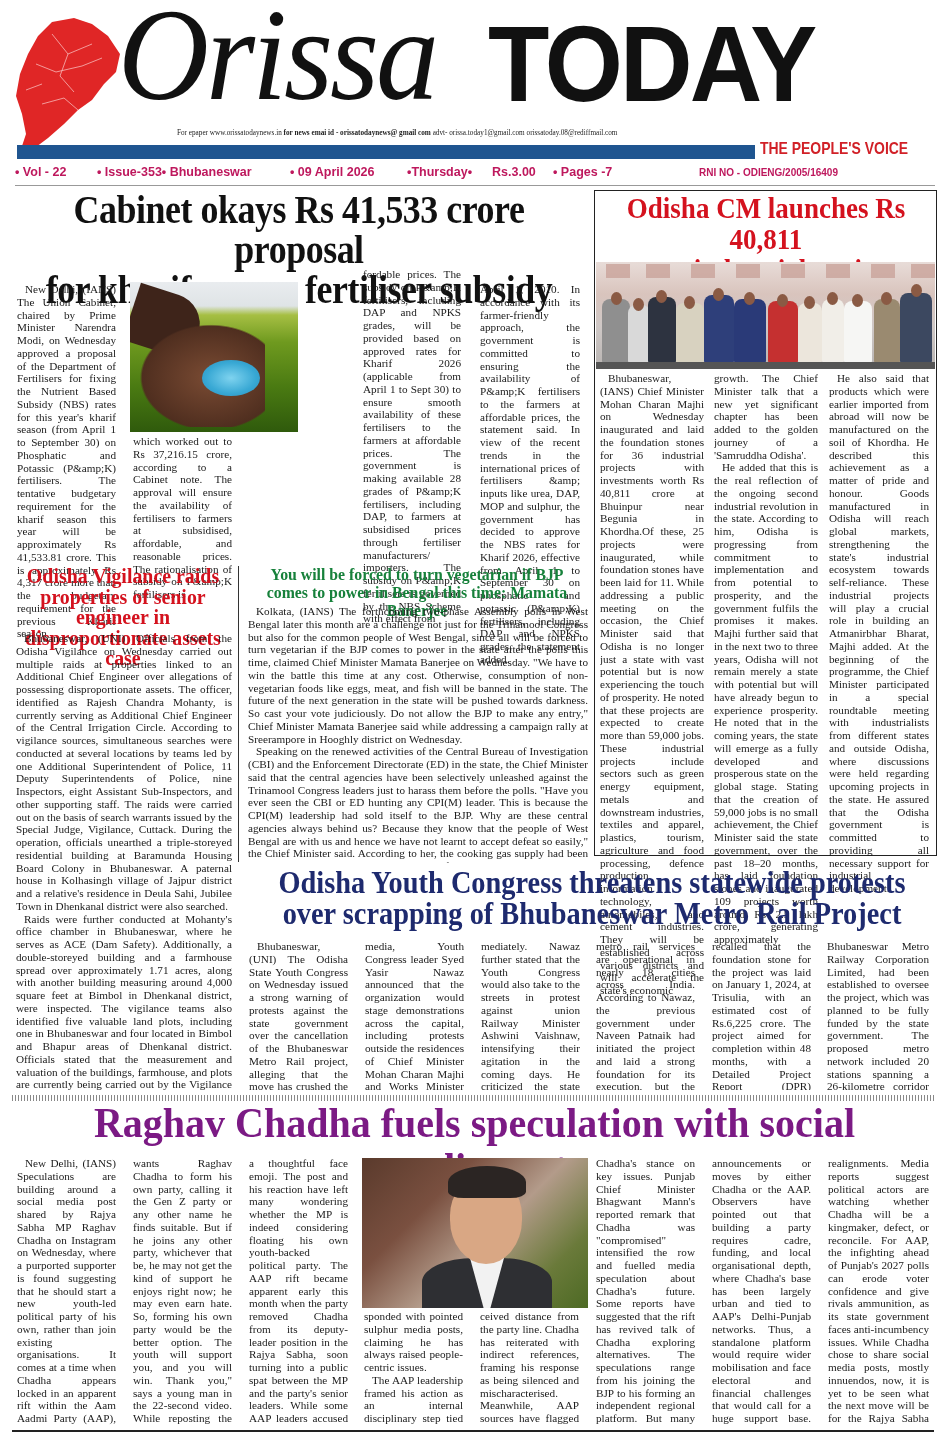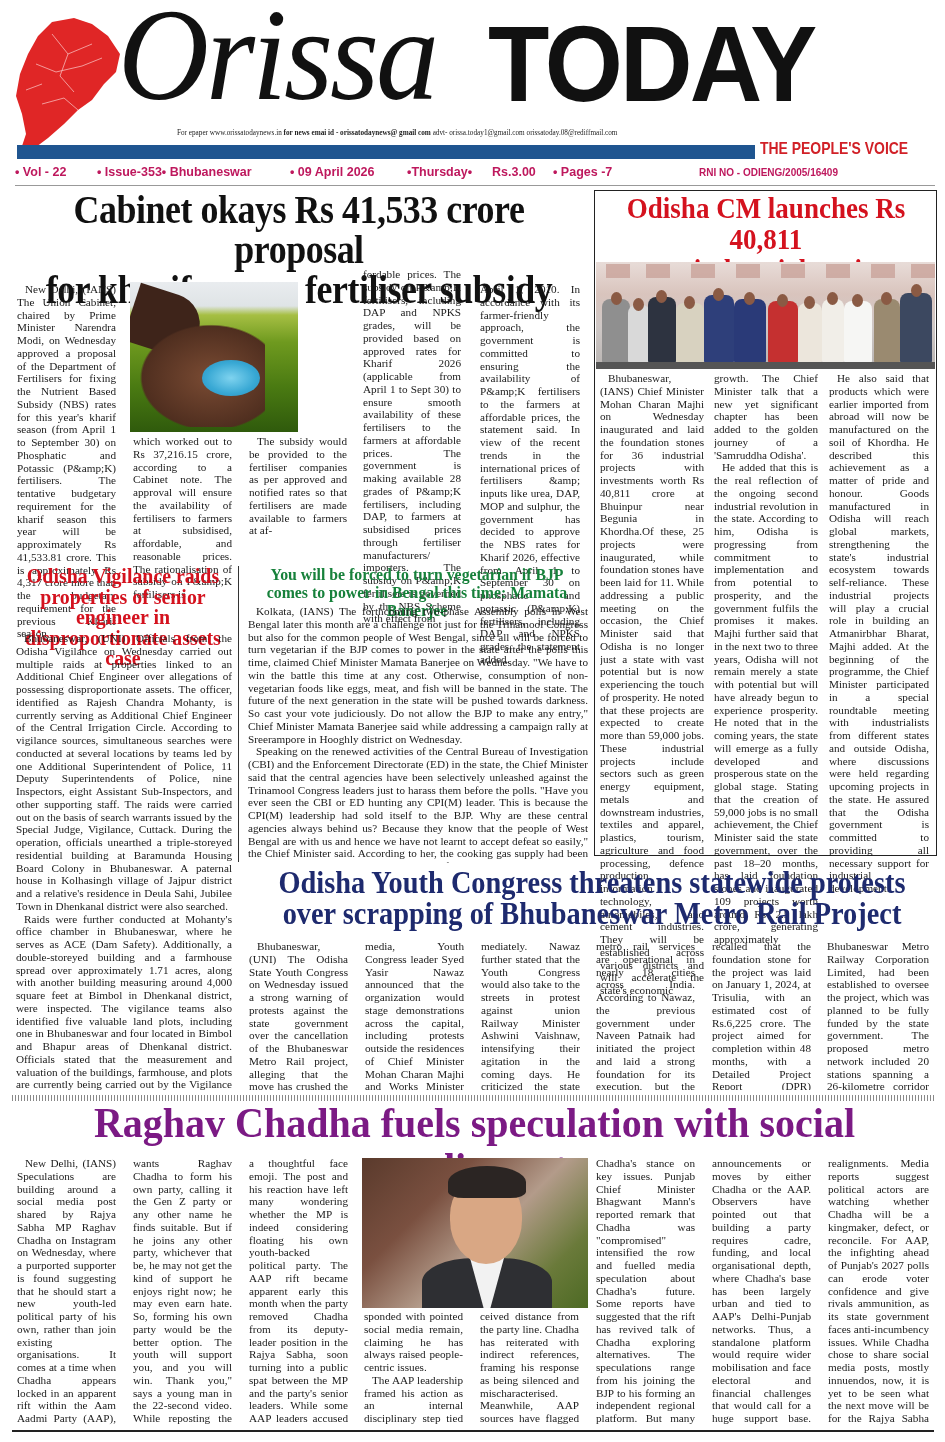--- a/index.html
+++ b/index.html
@@ -105,21 +105,20 @@
     </div>
   <div class="photo photo-fert">
     <div class="arm"></div>
       <div class="hands"></div>
       <div class="granules"></div>
   </div>
   <div class="col" style="left:133px; top:435px; width:99px;">
       <p style="text-indent:0">which worked out to Rs 37,216.15 crore, according to a Cabinet note. The approval will ensure the availability of fertilisers to farmers at subsidised, affordable, and reasonable prices. The rationalisation of subsidy on P&amp;amp;K fertilisers is</p>
     </div>
   <div class="col" style="left:249px; top:435px; width:98px;">
-    <p>The subsidy would be provided to the fertiliser companies as per approved and notified rates so that fertilisers are made available to farmers at af-</p>
   </div>
   <div class="col" style="left:363px; top:268px; width:98px;">
       <p style="text-indent:0">fordable prices. The subsidy on P&amp;amp;K fertilisers, including DAP and NPKS grades, will be provided based on approved rates for Kharif 2026 (applicable from April 1 to Sept 30) to ensure smooth availability of these fertilisers to the farmers at affordable prices. The government is making available 28 grades of P&amp;amp;K fertilisers, including DAP, to farmers at subsidised prices through fertiliser manufacturers/ importers. The subsidy on P&amp;amp;K fertilisers is governed by the NBS Scheme with effect from</p>
     </div>
   <div class="col" style="left:480px; top:283px; width:100px;">
       <p style="text-indent:0">April 1, 2010. In accordance with its farmer-friendly approach, the government is committed to ensuring the availability of P&amp;amp;K fertilisers to the farmers at affordable prices, the statement said. In view of the recent trends in the international prices of fertilisers &amp;amp; inputs like urea, DAP, MOP and sulphur, the government has decided to approve the NBS rates for Kharif 2026, effective from April 1 to September 30 on phosphatic and potassic (P&amp;amp;K) fertilisers, including DAP and NPKS grades, the statement added.</p>
     </div>
 </article>
 
 <article>
@@ -231,21 +230,21 @@
   <div class="col" style="left:249px; top:1157px; width:99px; height:270px;">
       <p style="text-indent:0">a thoughtful face emoji. The post and his reaction have left many wondering whether the MP is indeed considering floating his own youth-backed political party. The AAP rift became apparent early this month when the party removed Chadha from its deputy-leader position in the Rajya Sabha, soon turning into a public spat between the MP and the party's senior leaders. While some AAP leaders accused him of failing to raise Punjab issues and of being insufficiently critical of the ruling Bharatiya Janata Party, Chadha re-</p>
     </div>
   <div class="photo photo-rc">
     <div class="jacket"></div>
       <div class="shirt"></div>
       <div class="face"></div>
       <div class="hair"></div>
   </div>
   <div class="col" style="left:364px; top:1310px; width:99px; height:118px;">
-    <p style="text-indent:0">sponded with pointed social media remain, claiming he has always raised people-centric issues.</p>
+    <p style="text-indent:0">sponded with pointed sulphur media posts, claiming he has always raised people-centric issues.</p>
     <p>The AAP leadership framed his action as an internal disciplinary step tied to his alleged conduct in Parliament and per-</p>
   </div>
   <div class="col" style="left:480px; top:1310px; width:99px; height:118px;">
       <p style="text-indent:0">ceived distance from the party line. Chadha has reiterated with indirect references, framing his response as being silenced and mischaracterised. Meanwhile, AAP sources have flagged deleted social posts and questioned</p>
     </div>
   <div class="col" style="left:596px; top:1157px; width:99px; height:270px;">
       <p style="text-indent:0">Chadha's stance on key issues. Punjab Chief Minister Bhagwant Mann's reported remark that Chadha was "compromised" intensified the row and fuelled media speculation about Chadha's future. Some reports have suggested that the rift has revived talk of Chadha exploring alternatives. The speculations range from his joining the BJP to his forming an independent regional platform. But many also stress that though there are conjectures based on the public breakdown in relations, there have been no formal</p>
     </div>
   <div class="col" style="left:712px; top:1157px; width:99px; height:270px;">
       <p style="text-indent:0">announcements or moves by either Chadha or the AAP. Observers have pointed out that building a party requires cadre, funding, and local organisational depth, where Chadha's base has been largely urban and tied to AAP's Delhi-Punjab networks. Thus, a standalone platform would require wider mobilisation and face electoral and financial challenges that would call for a huge support base. With Punjab elections slated early next year, any leadership vacuum or factional split could prompt rapid</p>

